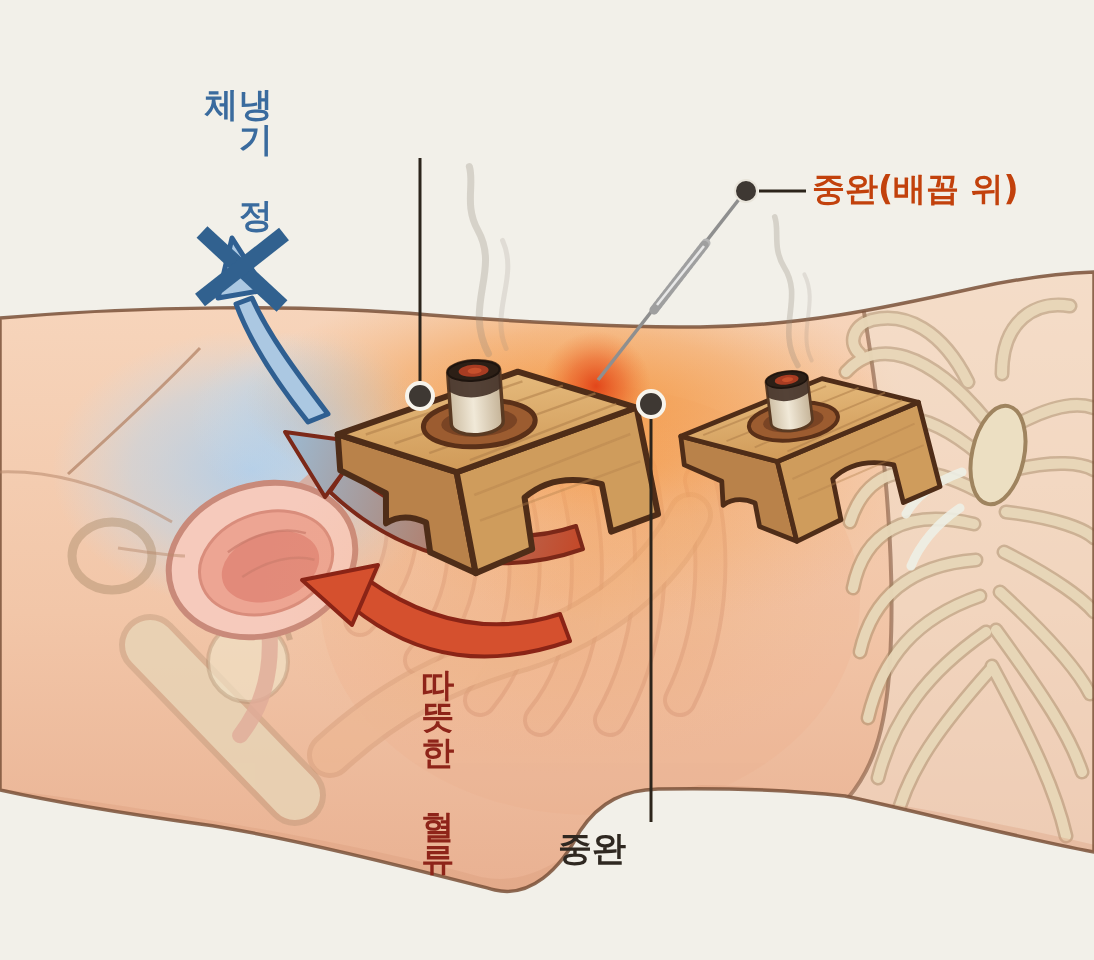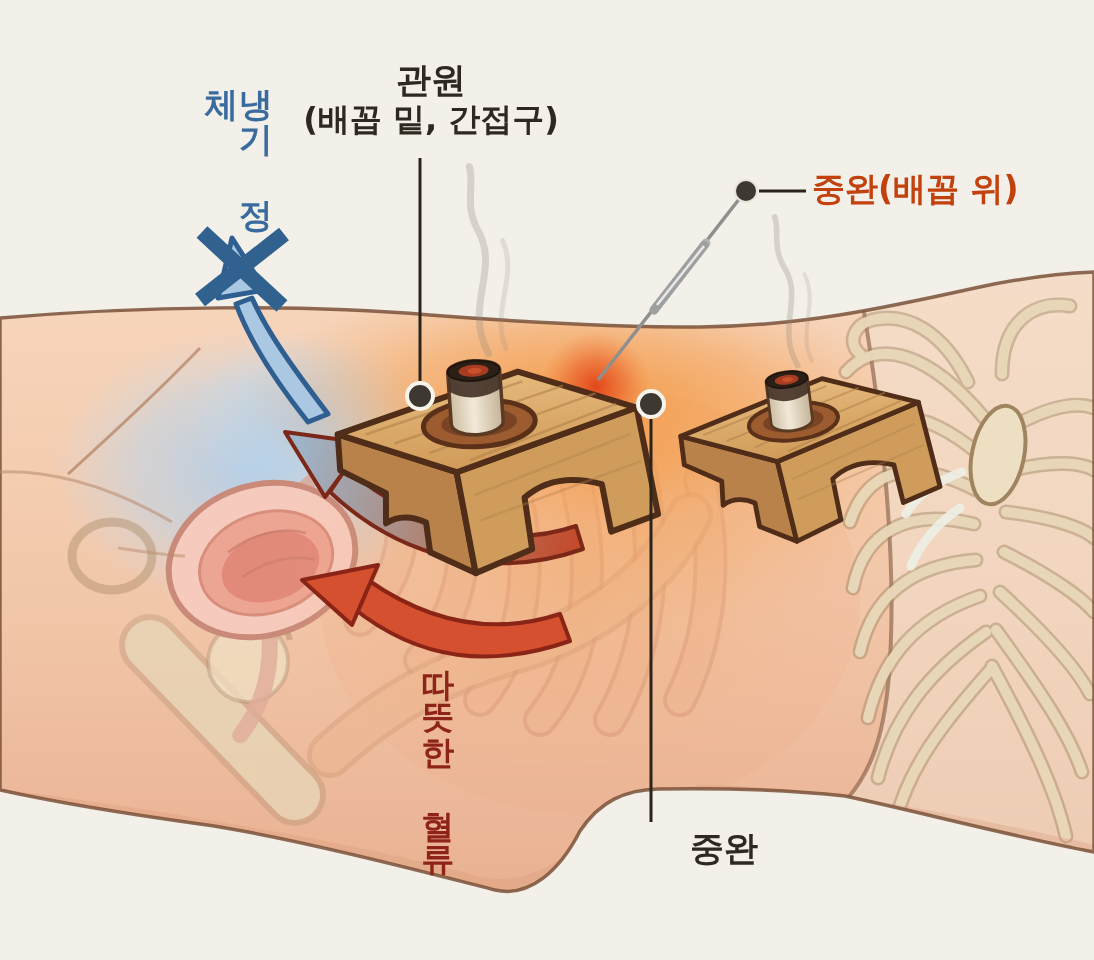--- a/index.html
+++ b/index.html
@@ -13,21 +13,21 @@
   .label .sub{font-weight:800;}
   .v-text{
     writing-mode:vertical-rl;text-orientation:upright;
     display:block;line-height:1.02;letter-spacing:1px;
   }
   .label-cold{left:204px;top:64px;height:170px;font-size:34px;color:#3a6b9e;}
   .label-gwanwon{left:231px;top:60px;width:400px;text-align:center;color:#2f2821;font-size:35px;}
   .label-gwanwon .sub{font-size:32px;}
   .label-jungwan-needle{left:812px;top:170px;font-size:33px;color:#c2410c;white-space:nowrap;}
   .label-warm{left:421px;top:645px;height:210px;font-size:33px;color:#8e2419;}
-  .label-jungwan-point{left:558px;top:829px;width:200px;text-align:right;color:#2f2821;font-size:34px;}
+  .label-jungwan-point{left:558px;top:829px;width:200px;text-align:left;color:#2f2821;font-size:34px;}
   .label-jungwan-point .sub{font-size:32px;}
 </style>
 </head>
 <body>
 
 <div class="stage">
 
 <svg width="1094" height="960" viewBox="0 0 1094 960">
   <defs>
     <path id="bodyPath" d="M 0,318 C 140,306 300,304 430,315 C 520,322 610,327 700,327 C 800,326 880,309 975,288 C 1030,276 1070,273 1094,272 L 1094,852 C 1010,836 920,812 845,796 C 790,790 720,788 658,789 C 625,790 600,801 580,831 C 560,870 530,898 495,890 C 455,880 300,838 200,824 C 120,813 50,801 0,790 Z"></path>
@@ -251,24 +251,20 @@
   </g>
   <circle cx="420" cy="396" r="13" fill="#3e3833" stroke="#f7f4ec" stroke-width="4"></circle>
   <circle cx="651" cy="404" r="13" fill="#3e3833" stroke="#f7f4ec" stroke-width="4"></circle>
   <circle cx="746" cy="191" r="11" fill="#3e3833" stroke="#e8e4da" stroke-width="2"></circle>
 </svg>
 
 <div class="label label-cold">
   <span class="v-text">냉기 정체</span>
 </div>
 
-<div class="label label-gwanwon">
-  <div>관원</div>
-  <div class="sub">(배꼽 밑, 간접구)</div>
-</div>
 
 <div class="label label-jungwan-needle">
   <span>중완(배꼽 위)</span>
 </div>
 
 <div class="label label-warm">
   <span class="v-text">따뜻한 혈류</span>
 </div>
 
 <div class="label label-jungwan-point">

